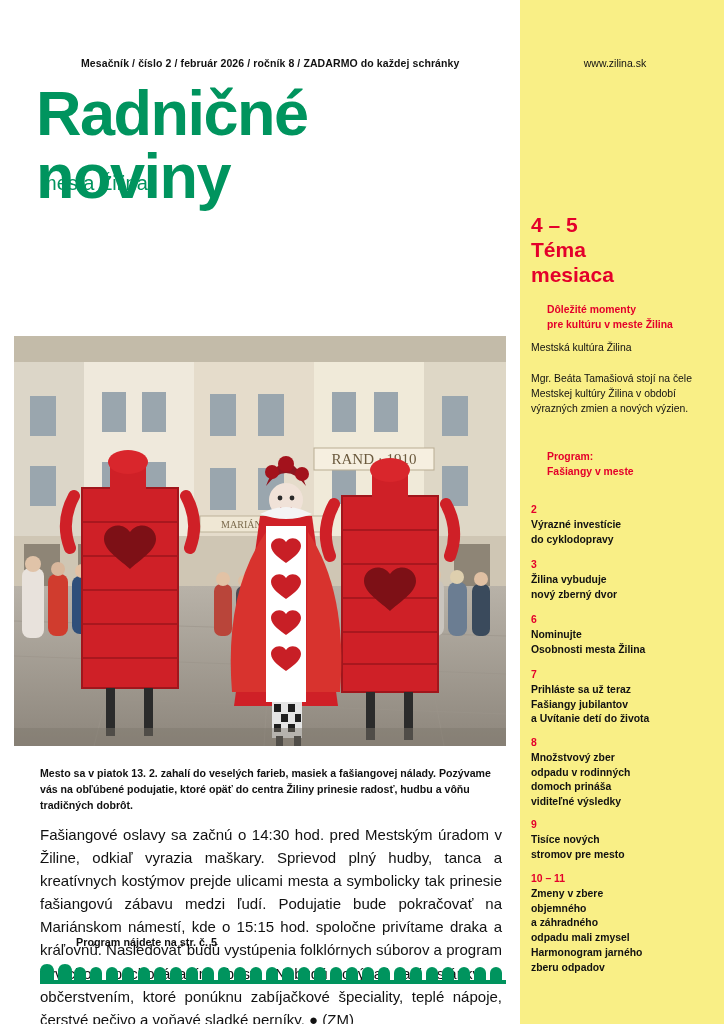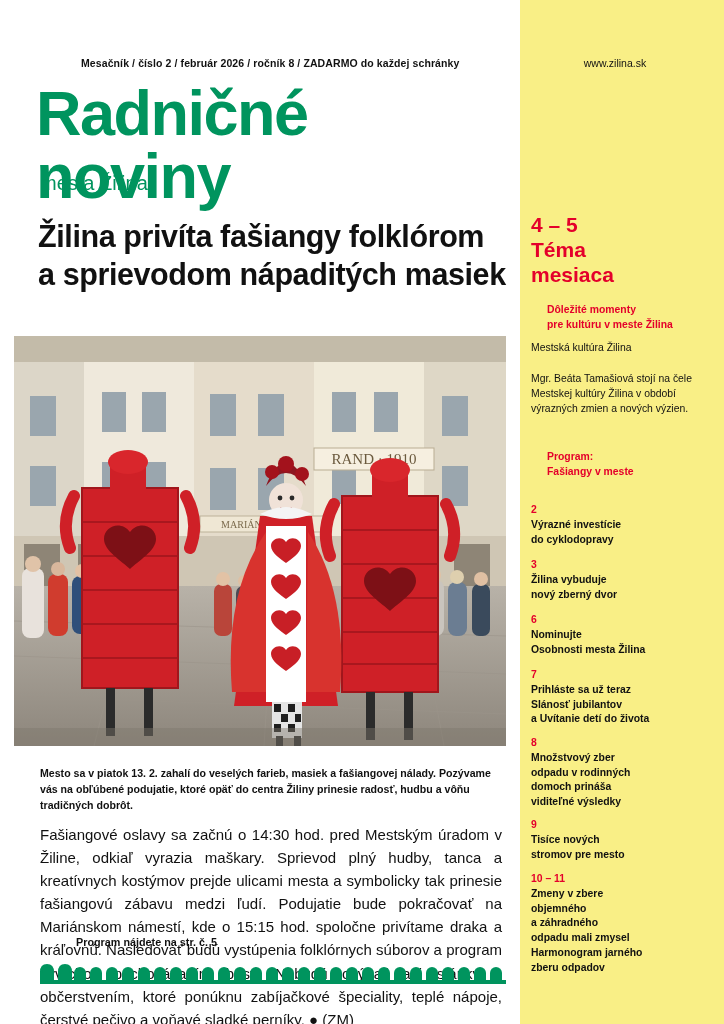--- a/index.html
+++ b/index.html
@@ -92,21 +92,20 @@
 
 <div class="page">
 
   <div class="sidebar-bg"></div>
 
   <div class="masthead-line">Mesačník / číslo 2 / február 2026 / ročník 8 / ZADARMO do každej schránky</div>
   <div class="masthead-url">www.zilina.sk</div>
   <div class="title-main">Radničné noviny</div>
   <div class="title-sub">mesta Žilina</div>
 
-  <div class="headline">Žilina privíta fašiangy folklórom a sprievodom nápaditých masiek</div>
 
   <div class="photo">
     <svg width="492" height="410" viewBox="0 0 492 410" xmlns="http://www.w3.org/2000/svg">
       <defs>
         <linearGradient id="sky" x1="0" y1="0" x2="0" y2="1">
           <stop offset="0%" stop-color="#cfd9e2"></stop>
           <stop offset="100%" stop-color="#e6e2da"></stop>
         </linearGradient>
         <linearGradient id="pave" x1="0" y1="0" x2="0" y2="1">
           <stop offset="0%" stop-color="#b8b2a8"></stop>
@@ -351,21 +350,21 @@
 
   <div class="sb-item" style="top:613px;">
     <span class="sb-num">6</span>
     <span class="sb-txt">Nominujte</span>
     <span class="sb-txt">Osobnosti mesta Žilina</span>
   </div>
 
   <div class="sb-item" style="top:668px;">
     <span class="sb-num">7</span>
     <span class="sb-txt">Prihláste sa už teraz</span>
-    <span class="sb-txt">Slánosť jubilantov</span>
+    <span class="sb-txt">Fašiangy jubilantov</span>
     <span class="sb-txt">a Uvítanie detí do života</span>
   </div>
 
   <div class="sb-item" style="top:736px;">
     <span class="sb-num">8</span>
     <span class="sb-txt">Množstvový zber</span>
     <span class="sb-txt">odpadu v rodinných</span>
     <span class="sb-txt">domoch prináša</span>
     <span class="sb-txt">viditeľné výsledky</span>
   </div>

